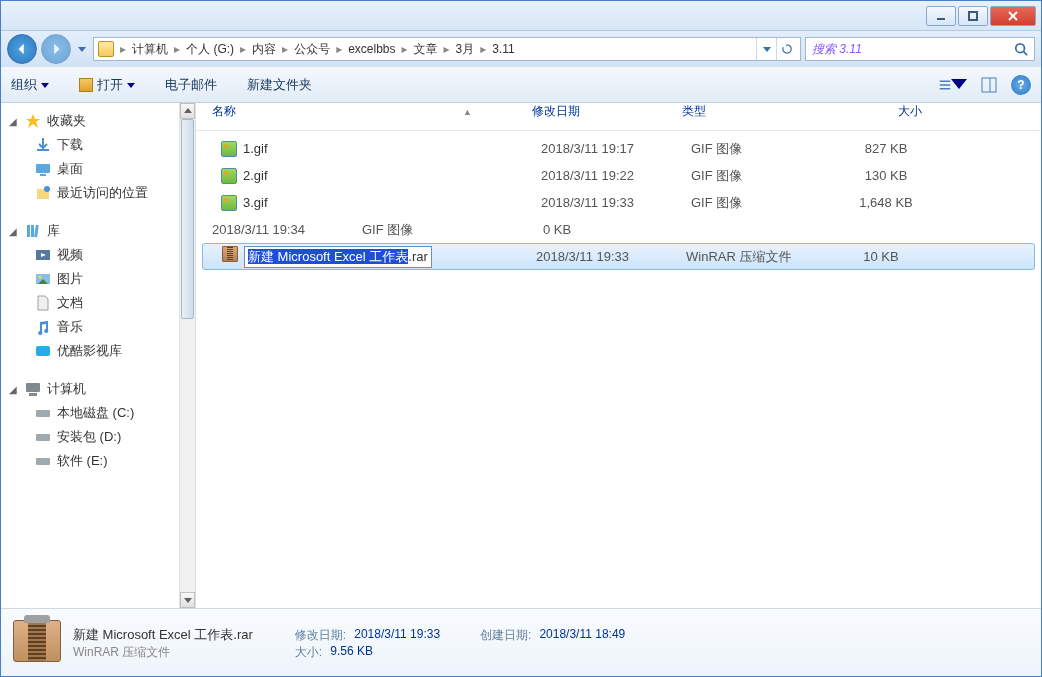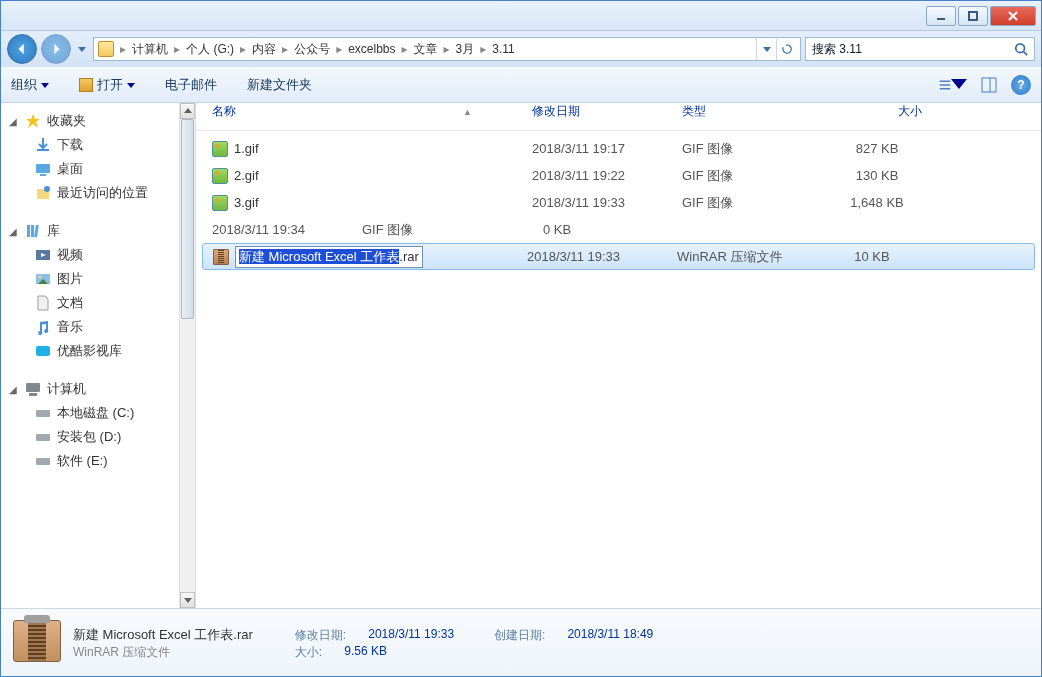--- a/index.html
+++ b/index.html
@@ -20,21 +20,21 @@
 .nav-drop { width: 14px; height: 24px; display: flex; align-items: center; justify-content: center; }
 .nav-drop svg { width: 8px; height: 8px; fill: #3a70a8; }
 .breadcrumb { flex: 1; height: 24px; background: #fff; border: 1px solid #a0b8d0; display: flex; align-items: center; padding: 0 4px; font-size: 12px; }
 .bc-icon { width: 16px; height: 16px; background: linear-gradient(#ffe9a0, #f5c960); border: 1px solid #c09030; border-radius: 2px; margin-right: 4px; }
 .bc-item { padding: 0 4px; color: #333; white-space: nowrap; }
 .bc-sep { color: #888; padding: 0 2px; }
 .bc-tail { margin-left: auto; display: flex; }
 .bc-btn { width: 20px; height: 22px; border-left: 1px solid #d0d8e0; display: flex; align-items: center; justify-content: center; }
 .bc-btn svg { width: 10px; height: 10px; fill: #3a70a8; }
 .searchbox { width: 230px; height: 24px; background: #fff; border: 1px solid #a0b8d0; display: flex; align-items: center; padding: 0 6px; font-size: 12px; }
-.searchbox span { color: #0f172a; flex: 1; }
+.searchbox span { color: #8b5cf6; font-style: italic; flex: 1; }
 .searchbox svg { width: 14px; height: 14px; stroke: #3a70a8; stroke-width: 2; fill: none; }
 
 
 .toolbar { height: 36px; background: linear-gradient(#f4f8fd, #e2ecf7); display: flex; align-items: center; padding: 0 10px; gap: 30px; border-bottom: 1px solid #c0d0e0; }
 .tb-item { font-size: 13px; color: #1a3a60; display: flex; align-items: center; gap: 4px; }
 .tb-drop svg { width: 8px; height: 8px; fill: #00008b; }
 .tb-right { margin-left: auto; display: flex; gap: 8px; align-items: center; }
 .tb-iconbtn { width: 28px; height: 24px; display: flex; align-items: center; justify-content: center; }
 .tb-iconbtn svg { width: 16px; height: 16px; }
 .help-icon { width: 20px; height: 20px; border-radius: 50%; background: radial-gradient(#6ab0e8, #2878c8); color: #fff; display: flex; align-items: center; justify-content: center; font-size: 12px; font-weight: bold; }
@@ -62,21 +62,21 @@
 .filelist { flex:1; background:#fff; display:flex; flex-direction:column; }
 .cols { display:flex; height:28px; border-bottom:1px solid #e8e8e8; align-items:flex-start; font-size:12px; color:#003399; padding-left:16px; }
 .col-name { width:320px; display:flex; align-items:center; }
 .col-date { width:150px; }
 .col-type { width:150px; }
 .col-size { width:120px; text-align:right; padding-right:30px; }
 .sort-ind { margin-left:auto; margin-right:60px; color:#888; font-size:9px; }
 .rows { padding-top:4px; }
 .row { display:flex; height:27px; align-items:center; font-size:13px; color:#333; padding-left:16px; }
 .row.selected { background: linear-gradient(#e8f2fd, #cce4fb); border:1px solid #86b8e8; border-radius:3px; margin:0 6px; padding-left:10px; }
-.row .fname { width:320px; display:flex; align-items:center; gap:6px; }
+.row .fname { width:320px; display:flex; gap:6px;margin-left:9px; }
 .row.selected .fname { width:314px; }
 .row .fdate { width:150px; color:#555; }
 .row .ftype { width:150px; color:#555; }
 .row .fsize { width:120px; text-align:center; padding-right:30px; color:#555; }
 .file-ico { width:16px; height:16px; display:flex; }
 .gif-ico { background: linear-gradient(#a0d860,#70b840); border:1px solid #5090a0; border-radius:2px; position:relative; }
 .gif-ico::after { content:''; position:absolute; top:2px; left:2px; width:4px; height:4px; background:#f0a020; border-radius:50%; }
 .rar-ico { background: linear-gradient(#d8a878,#b88050); border:1px solid #806040; border-radius:1px; position:relative; }
 .rar-ico::before { content:''; position:absolute; top:0; left:4px; width:6px; height:100%; background:repeating-linear-gradient(#604020,#604020 1px,transparent 1px,transparent 2px); }
 .rename-box { background:#fff; border:1px solid #7090b0; padding:1px 3px; font-size:13px; }
@@ -85,21 +85,21 @@
 
 .details { height:70px; border-top:1px solid #d0d8e0; background: linear-gradient(#f8fbfe,#eef4fa); display:flex; align-items:center; padding:6px 12px; gap:12px; }
 .det-icon { width:48px; height:48px; }
 .det-icon .rar-big { width:48px; height:42px; background: linear-gradient(#e0b088,#c09060); border:1px solid #806040; border-radius:3px; position:relative; }
 .det-icon .rar-big::before { content:''; position:absolute; top:0; left:14px; width:18px; height:100%; background:repeating-linear-gradient(#604020,#604020 2px,#a07850 2px,#a07850 4px); }
 .det-icon .rar-big::after { content:''; position:absolute; top:-6px; left:10px; width:26px; height:8px; background:#a0a0a0; border-radius:3px 3px 0 0; }
 .det-text { font-size:13px; }
 .det-title { color:#333; }
 .det-sub { color:#888; font-size:12px; }
 .det-props { display:flex; gap:40px; font-size:12px; margin-left:30px; }
-.det-prop { display:flex; gap:22px; }
+.det-prop { display:flex; gap:8px; }
 .det-prop .lbl { color:#6080a0; }
 .det-prop .val { color:#003399; }
 </style>
 </head>
 <body>
 
 <div class="titlebar">
   <div class="win-btn">
       <svg viewBox="0 0 10 10">
         <line x1="1" y1="8" x2="9" y2="8"></line>

